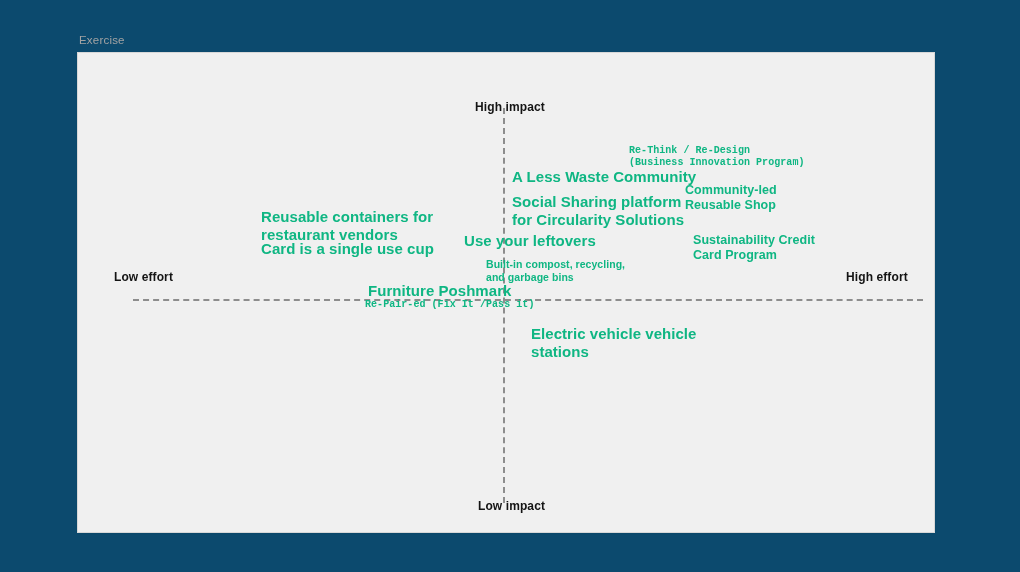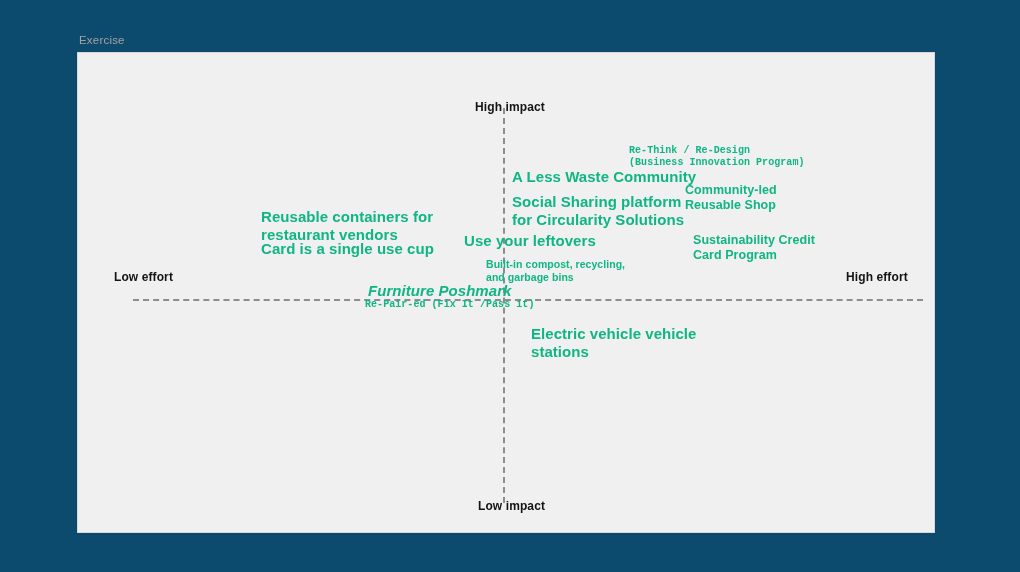--- a/index.html
+++ b/index.html
@@ -121,20 +121,20 @@
 for Circularity Solutions</div>
         <div class="note sz-lg" style="left: 386px; top: 179px; color: rgb(15, 182, 131);">Use your leftovers</div>
         <div class="note sz-md" style="left: 408px; top: 205px; color: rgb(15, 182, 131);">Built-in compost, recycling,
 and garbage bins</div>
         <div class="note sz-sm" style="left: 551px; top: 92px; color: rgb(15, 182, 131);">Re-Think / Re-Design
 (Business Innovation Program)</div>
         <div class="note sz-xl" style="left: 607px; top: 130px; color: rgb(15, 182, 131);">Community-led
 Reusable Shop</div>
         <div class="note sz-xl" style="left: 615px; top: 180px; color: rgb(15, 182, 131);">Sustainability Credit
 Card Program</div>
-        <div class="note sz-lg" style="left: 290px; top: 229px; color: rgb(15, 182, 131); font-style: italic;">Furniture Poshmark</div>
+        <div class="note sz-lg" style="left: 290px; top: 229px; color: rgb(15, 182, 131);">Furniture Poshmark</div>
         <div class="note sz-sm" style="left: 287px; top: 246px; color: rgb(15, 182, 131);">Re-Pair-ed (Fix It /Pass it)</div>
         <div class="note sz-lg" style="left: 453px; top: 272px; color: rgb(15, 182, 131);">Electric vehicle vehicle
 stations</div>
       </div>
 
   </div>
 </div>
 
 </body></html>

